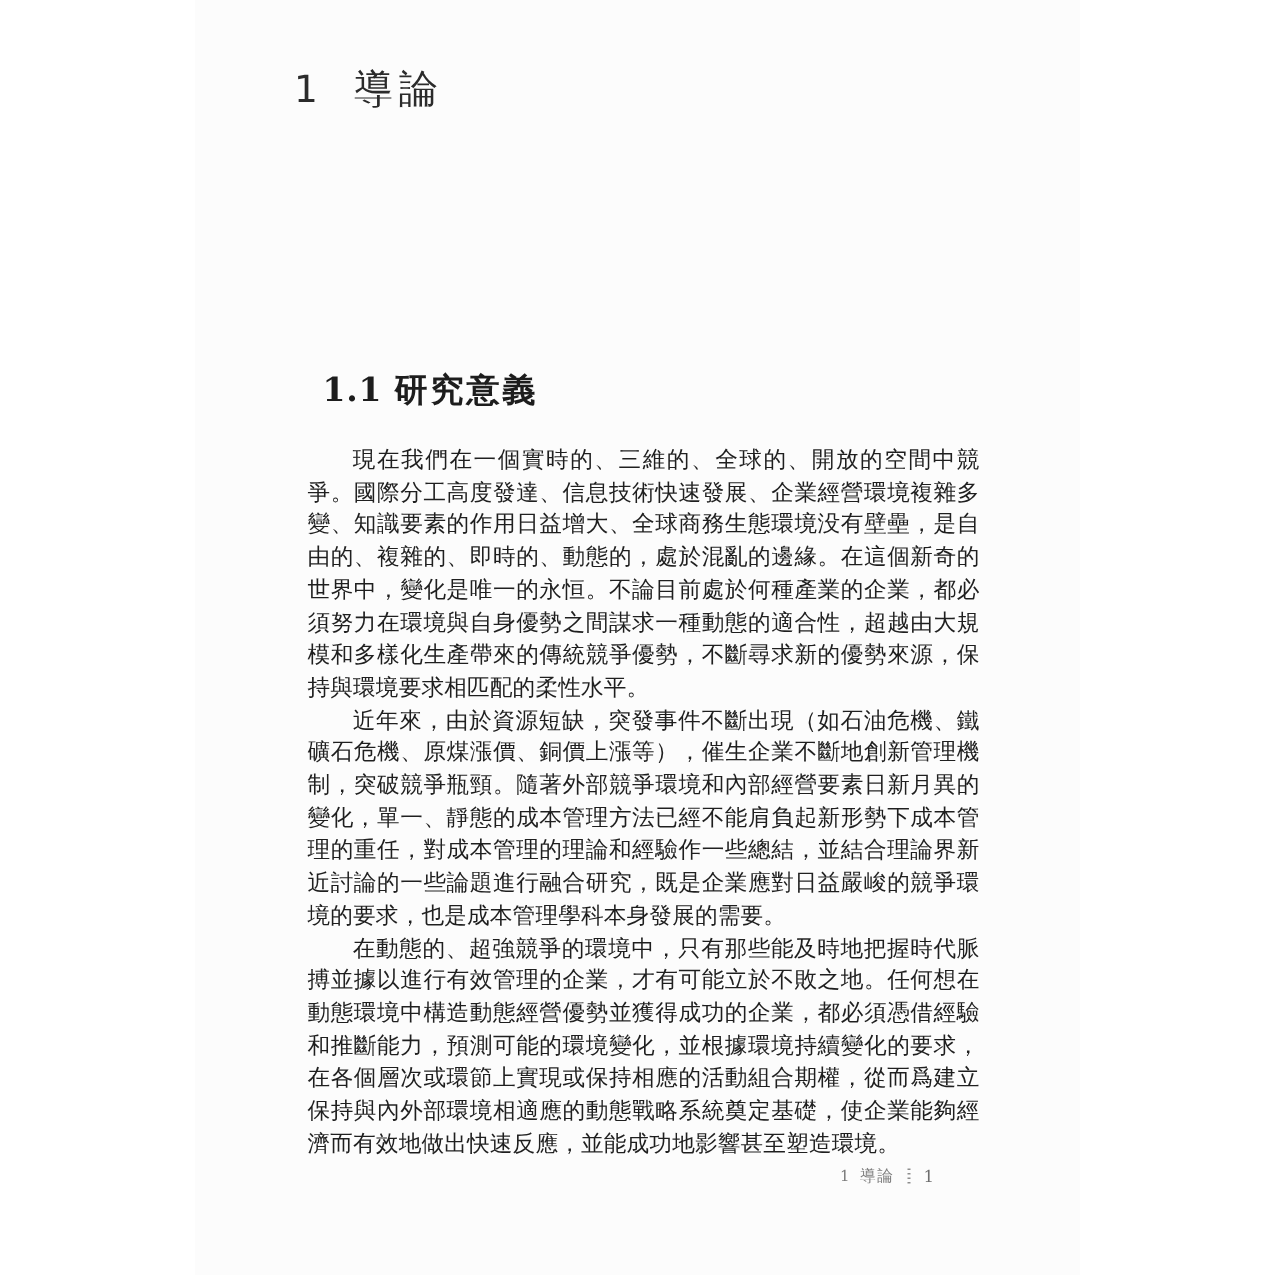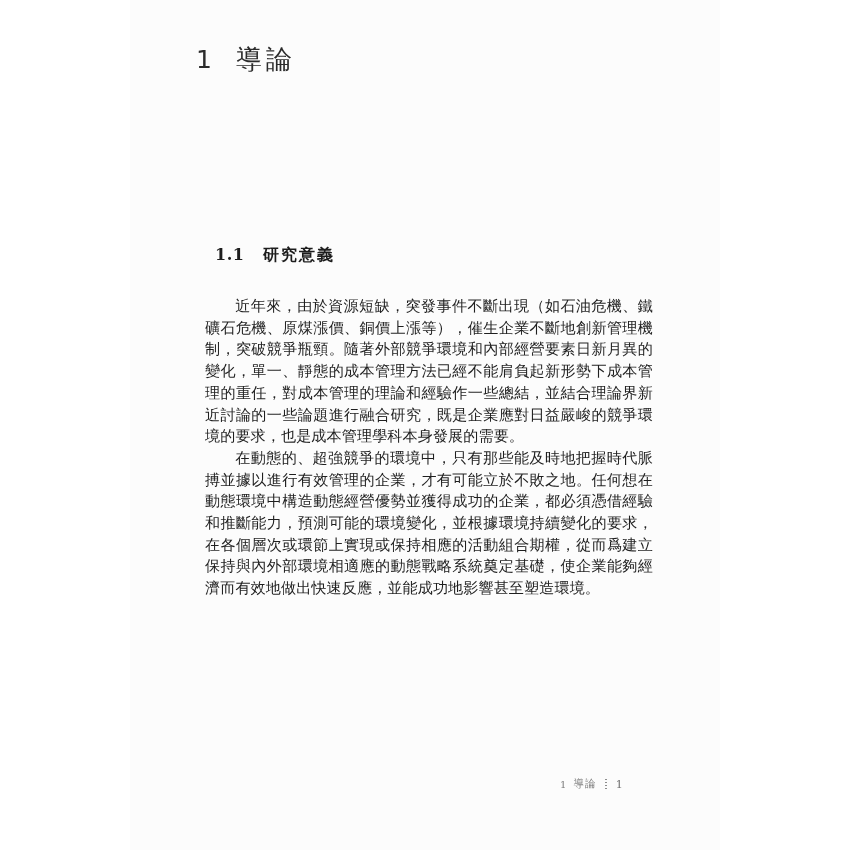--- a/index.html
+++ b/index.html
@@ -57,23 +57,23 @@
     letter-spacing: 4px;
     font-weight: 500;
   }
 
   
   .section-heading {
     position: absolute;
     left: 215px;
     top: 245px;
     display: flex;
-    align-items: flex-start;
+    align-items: center;
     color: #1d1d1d;
-    font-size: 16px;
+    font-size: 22px;
     font-weight: bold;
     font-family: "DejaVu Serif", "Liberation Serif", serif;
   }
   .section-number {
     display: inline-block;
     min-width: 48px;
     letter-spacing: 0.5px;
   }
   .section-title {
     letter-spacing: 2px;
@@ -149,20 +149,21 @@
     <span class="chapter-number">1</span>
     <span class="chapter-title">導論</span>
   </div>
 
   <div class="section-heading">
     <span class="section-number">1.1</span>
     <span class="section-title">研究意義</span>
   </div>
 
   <div class="body-text">
+    <p class="body-paragraph">現在我們在一個實時的、三維的、全球的、開放的空間中競爭。國際分工高度發達、信息技術快速發展、企業經營環境複雜多變、知識要素的作用日益增大、全球商務生態環境没有壁壘，是自由的、複雜的、即時的、動態的，處於混亂的邊緣。在這個新奇的世界中，變化是唯一的永恒。不論目前處於何種產業的企業，都必須努力在環境與自身優勢之間謀求一種動態的適合性，超越由大規模和多樣化生產帶來的傳統競爭優勢，不斷尋求新的優勢來源，保持與環境要求相匹配的柔性水平。</p>
     <p class="body-paragraph">近年來，由於資源短缺，突發事件不斷出現（如石油危機、鐵礦石危機、原煤漲價、銅價上漲等），催生企業不斷地創新管理機制，突破競爭瓶頸。隨著外部競爭環境和內部經營要素日新月異的變化，單一、靜態的成本管理方法已經不能肩負起新形勢下成本管理的重任，對成本管理的理論和經驗作一些總結，並結合理論界新近討論的一些論題進行融合研究，既是企業應對日益嚴峻的競爭環境的要求，也是成本管理學科本身發展的需要。</p>
     <p class="body-paragraph">在動態的、超強競爭的環境中，只有那些能及時地把握時代脈搏並據以進行有效管理的企業，才有可能立於不敗之地。任何想在動態環境中構造動態經營優勢並獲得成功的企業，都必須憑借經驗和推斷能力，預測可能的環境變化，並根據環境持續變化的要求，在各個層次或環節上實現或保持相應的活動組合期權，從而爲建立保持與內外部環境相適應的動態戰略系統奠定基礎，使企業能夠經濟而有效地做出快速反應，並能成功地影響甚至塑造環境。</p>
   </div>
 
   <div class="page-footer">
     <span class="footer-chapter-number">1</span>
     <span class="footer-chapter-title">導論</span>
     <span class="footer-separator">
         <i></i>
         <i></i>

